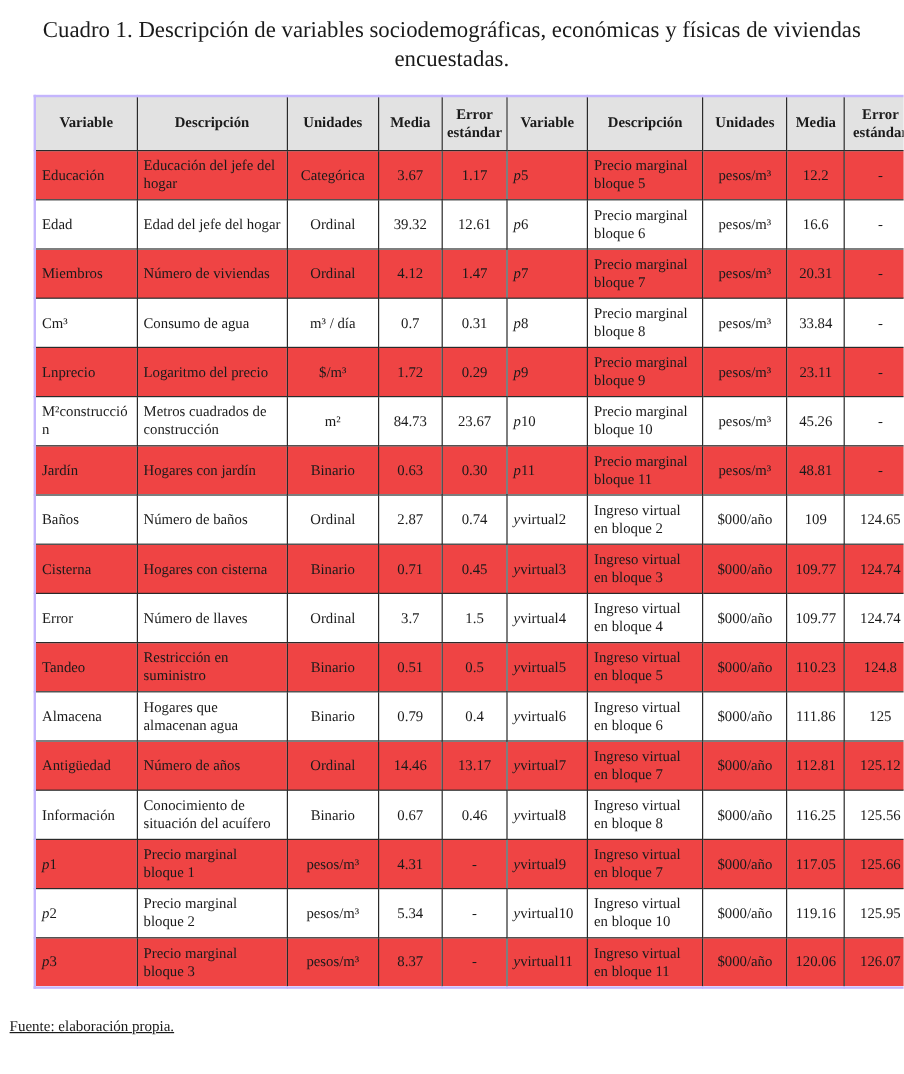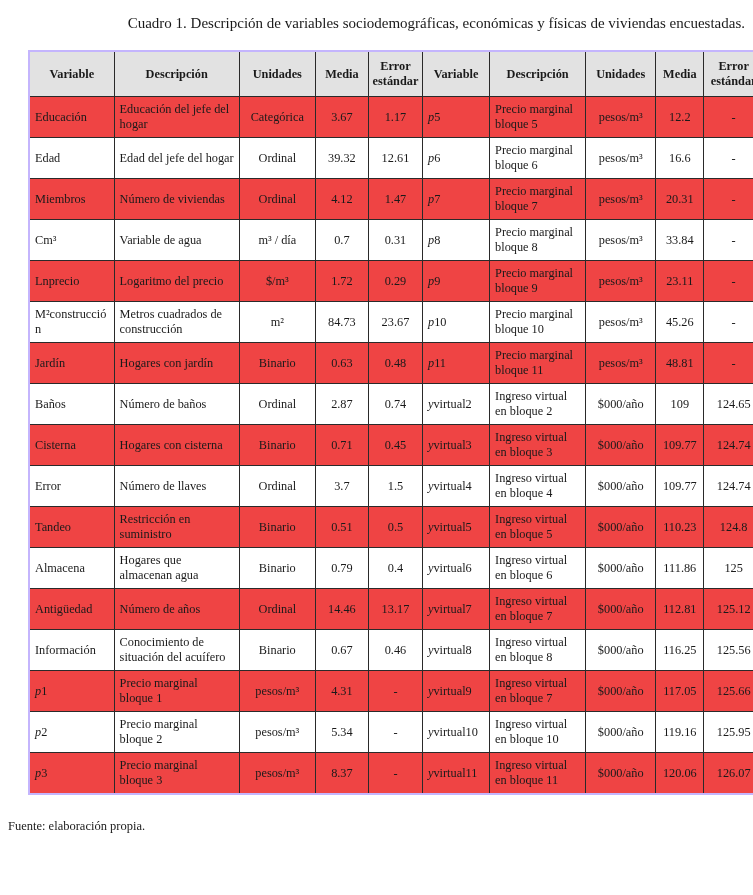--- a/index.html
+++ b/index.html
@@ -5,22 +5,22 @@
   html, body {
     margin: 0;
     padding: 0;
     background: #ffffff;
     width: 753px;
     font-family: "Liberation Serif", "DejaVu Serif", serif;
     color: #1a1a1a;
   }
   .page { width: 737px; padding: 8px 8px 0 8px; }
   .caption {
-    text-align: right;
-    font-size: 15px;
+    text-align: center;
+    font-size: 19px;
     margin: 6px 0 17px 0;
     line-height: 1.25;
   }
   table.tbl {
     border-collapse: collapse;
     width: 737px;
     border: 2px solid #c4b5fd;
     table-layout: fixed;
     margin-left: 20px;
   }
@@ -42,20 +42,21 @@
   }
   .tbl tbody tr { height: 41px; background: #ffffff; }
   .tbl tbody tr.alt { background: #ef4444; }
   td.cvar, td.cdesc { text-align: left; }
   td.cc { text-align: center; }
   td.cvar i { font-style: italic; }
   .source {
     font-size: 12.5px;
     text-align: left;
     margin: 24px 0 0 0;
+    text-decoration: underline;
   }
 </style>
 </head>
 <body>
 
 <div class="page">
 
   <div class="caption">Cuadro 1. Descripción de variables sociodemográficas, económicas y físicas de viviendas encuestadas.</div>
 
   <table class="tbl">
@@ -117,21 +118,21 @@
     <td class="cc">4.12</td>
     <td class="cc">1.47</td>
     <td class="cvar"><i>p</i><span>7</span></td>
     <td class="cdesc">Precio marginal bloque 7</td>
     <td class="cc">pesos/m³</td>
     <td class="cc">20.31</td>
     <td class="cc">-</td>
   </tr>
         <tr>
     <td class="cvar"><i></i><span>Cm³</span></td>
-    <td class="cdesc">Variable de agua</td>
+    <td class="cdesc">Consumo de agua</td>
     <td class="cc">m³ / día</td>
     <td class="cc">0.7</td>
     <td class="cc">0.31</td>
     <td class="cvar"><i>p</i><span>8</span></td>
     <td class="cdesc">Precio marginal bloque 8</td>
     <td class="cc">pesos/m³</td>
     <td class="cc">33.84</td>
     <td class="cc">-</td>
   </tr>
         <tr class="alt">
@@ -156,21 +157,21 @@
     <td class="cdesc">Precio marginal bloque 10</td>
     <td class="cc">pesos/m³</td>
     <td class="cc">45.26</td>
     <td class="cc">-</td>
   </tr>
         <tr class="alt">
     <td class="cvar"><i></i><span>Jardín</span></td>
     <td class="cdesc">Hogares con jardín</td>
     <td class="cc">Binario</td>
     <td class="cc">0.63</td>
-    <td class="cc">0.48</td>
+    <td class="cc">0.30</td>
     <td class="cvar"><i>p</i><span>11</span></td>
     <td class="cdesc">Precio marginal bloque 11</td>
     <td class="cc">pesos/m³</td>
     <td class="cc">48.81</td>
     <td class="cc">-</td>
   </tr>
         <tr>
     <td class="cvar"><i></i><span>Baños</span></td>
     <td class="cdesc">Número de baños</td>
     <td class="cc">Ordinal</td>

